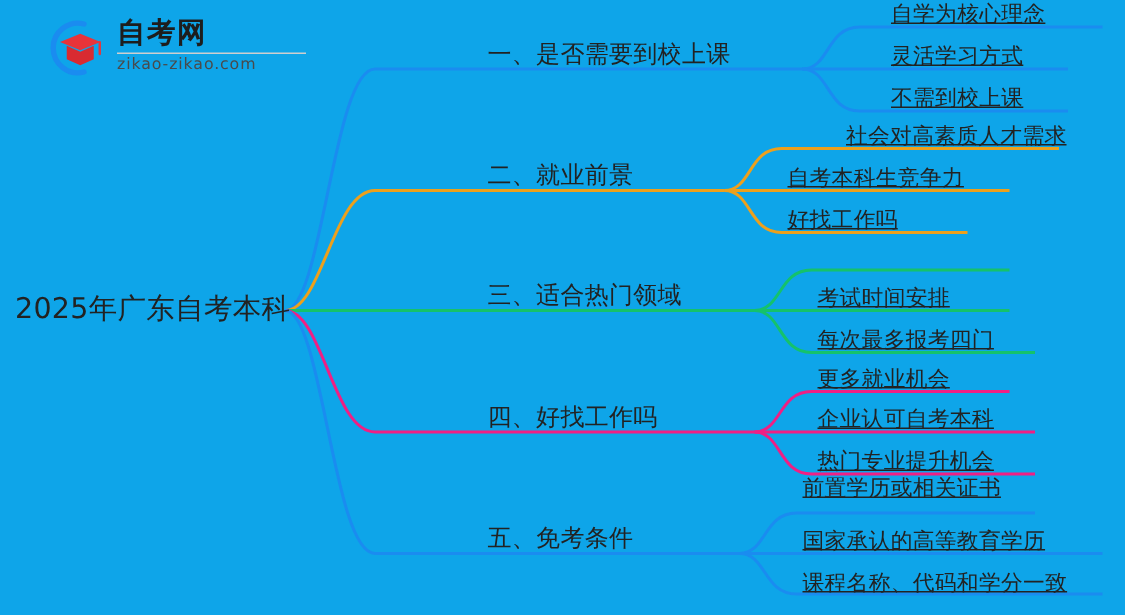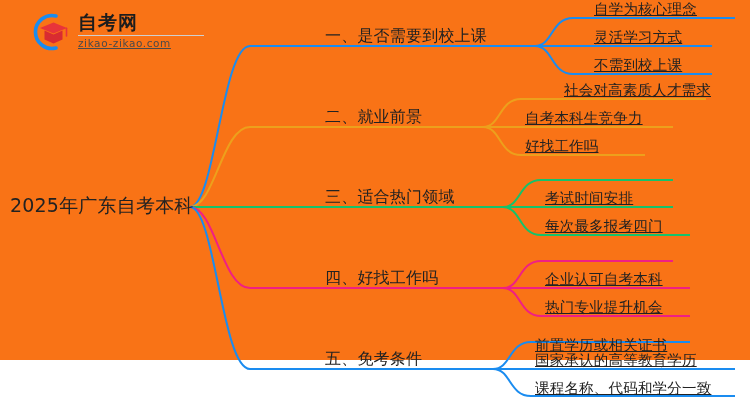--- a/index.html
+++ b/index.html
@@ -9,22 +9,22 @@
   }
   body {
     width: 750px;
     height: 410px;
     font-family: "DejaVu Sans", "Liberation Sans", sans-serif;
     overflow: hidden;
   }
   #canvas {
     position: relative;
     width: 750px;
-    height: 360px;
-    background: #f97316;
+    height: 410px;
+    background: #0ea5e9;
   }
 
   
   #logo {
     position: absolute;
     left: 30px;
     top: 10px;
     width: 180px;
     height: 44px;
   }
@@ -55,21 +55,20 @@
     height: 1px;
     background: #cfcfcf;
     margin-top: 1px;
   }
   .logo-url {
     font-size: 10.5px;
     color: #4a4a4a;
     letter-spacing: 0.6px;
     line-height: 15px;
     white-space: nowrap;
-    text-decoration: underline;
   }
 
   
   #wires {
     position: absolute;
     left: 0;
     top: 0;
     width: 750px;
     height: 410px;
   }
@@ -171,20 +170,21 @@
   <div class="leaf-label" style="left:594px; top:28px;">灵活学习方式</div>
   <div class="leaf-label" style="left:594px; top:56px;">不需到校上课</div>
 
   <div class="leaf-label" style="left:525px; top:81px;margin-left:39px;">社会对高素质人才需求</div>
   <div class="leaf-label" style="left:525px; top:109px;">自考本科生竞争力</div>
   <div class="leaf-label" style="left:525px; top:137px;">好找工作吗</div>
 
   <div class="leaf-label" style="left:545px; top:189px;">考试时间安排</div>
   <div class="leaf-label" style="left:545px; top:217px;">每次最多报考四门</div>
 
+  <div class="leaf-label" style="left:545px; top:243px;">更多就业机会</div>
   <div class="leaf-label" style="left:545px; top:270px;">企业认可自考本科</div>
   <div class="leaf-label" style="left:545px; top:298px;">热门专业提升机会</div>
 
-  <div class="leaf-label" style="left:535px; top:336px;">前置学历或相关证书</div>
+  <div class="leaf-label" style="left:535px; top:316px;">前置学历或相关证书</div>
   <div class="leaf-label" style="left:535px; top:351px;">国家承认的高等教育学历</div>
   <div class="leaf-label" style="left:535px; top:379px;">课程名称、代码和学分一致</div>
 
 </div>
 
 </body></html>

